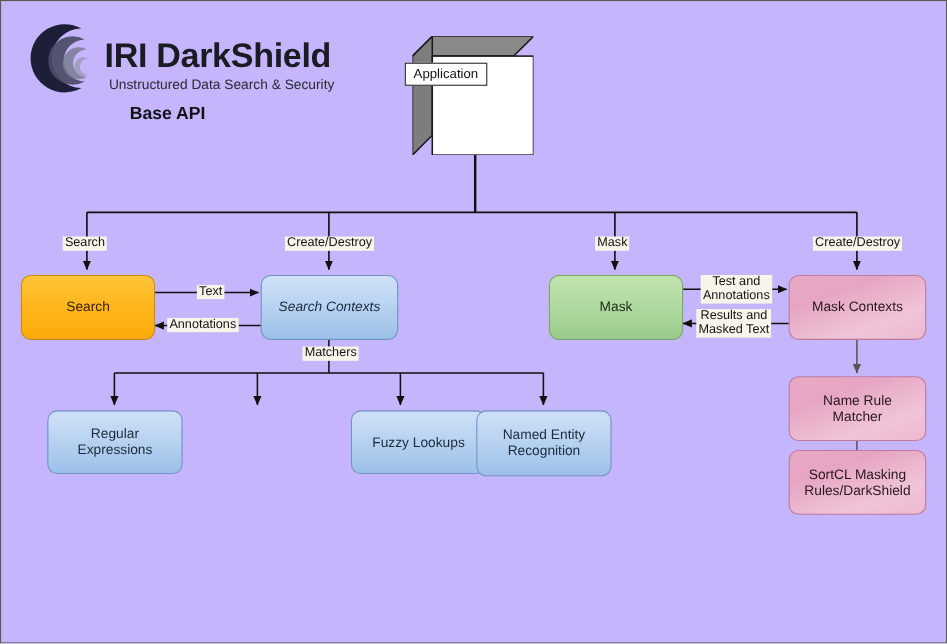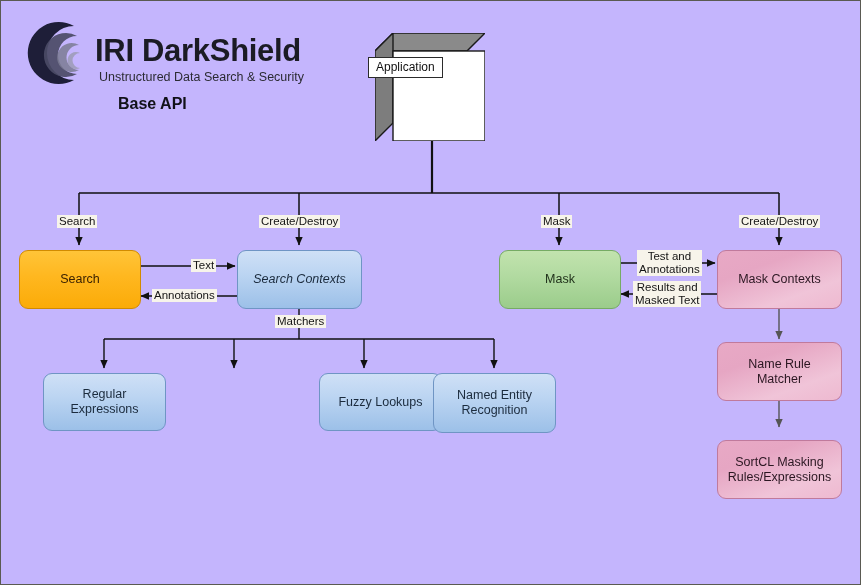--- a/index.html
+++ b/index.html
@@ -246,21 +246,21 @@
   </div>
 
   <div class="box box-green" style="left:498px; top:249px; width:122px; height:59px;">
     <span>Mask</span>
   </div>
 
   <div class="box box-pink" style="left:716px; top:249px; width:125px; height:59px;">
     <span>Mask Contexts</span>
   </div>
 
-  <div class="edge-label" style="left:190px; top:258px;text-align:center;">Text</div>
+  <div class="edge-label" style="left:178px; top:258px;text-align:center;">Text</div>
   <div class="edge-label" style="left:151px; top:288px;">Annotations</div>
 
   <div class="edge-label" style="left:274px; top:314px;">Matchers</div>
 
   <div class="edge-label two-line" style="left:636px; top:249px; text-align:center;">
     <div>Test and</div>
     <div>Annotations</div>
   </div>
   <div class="edge-label two-line" style="left:632px; top:280px; text-align:center;">
     <div>Results and</div>
@@ -280,20 +280,20 @@
     <span>
       <span>Named Entity</span><br>
       <span>Recognition</span>
     </span>
   </div>
 
   <div class="box box-pink" style="left:716px; top:341px; width:125px; height:59px;">
     <span>Name Rule Matcher</span>
   </div>
 
-  <div class="box box-pink" style="left:716px; top:439px; width:125px; height:59px;">
+  <div class="box box-pink" style="left:716px; top:408px; width:125px; height:59px;">
     <span>
       <span>SortCL Masking</span><br>
-      <span>Rules/Expressions</span>
+      <span>Rules/DarkShield</span>
     </span>
   </div>
 
 </div>
 
 </body></html>

